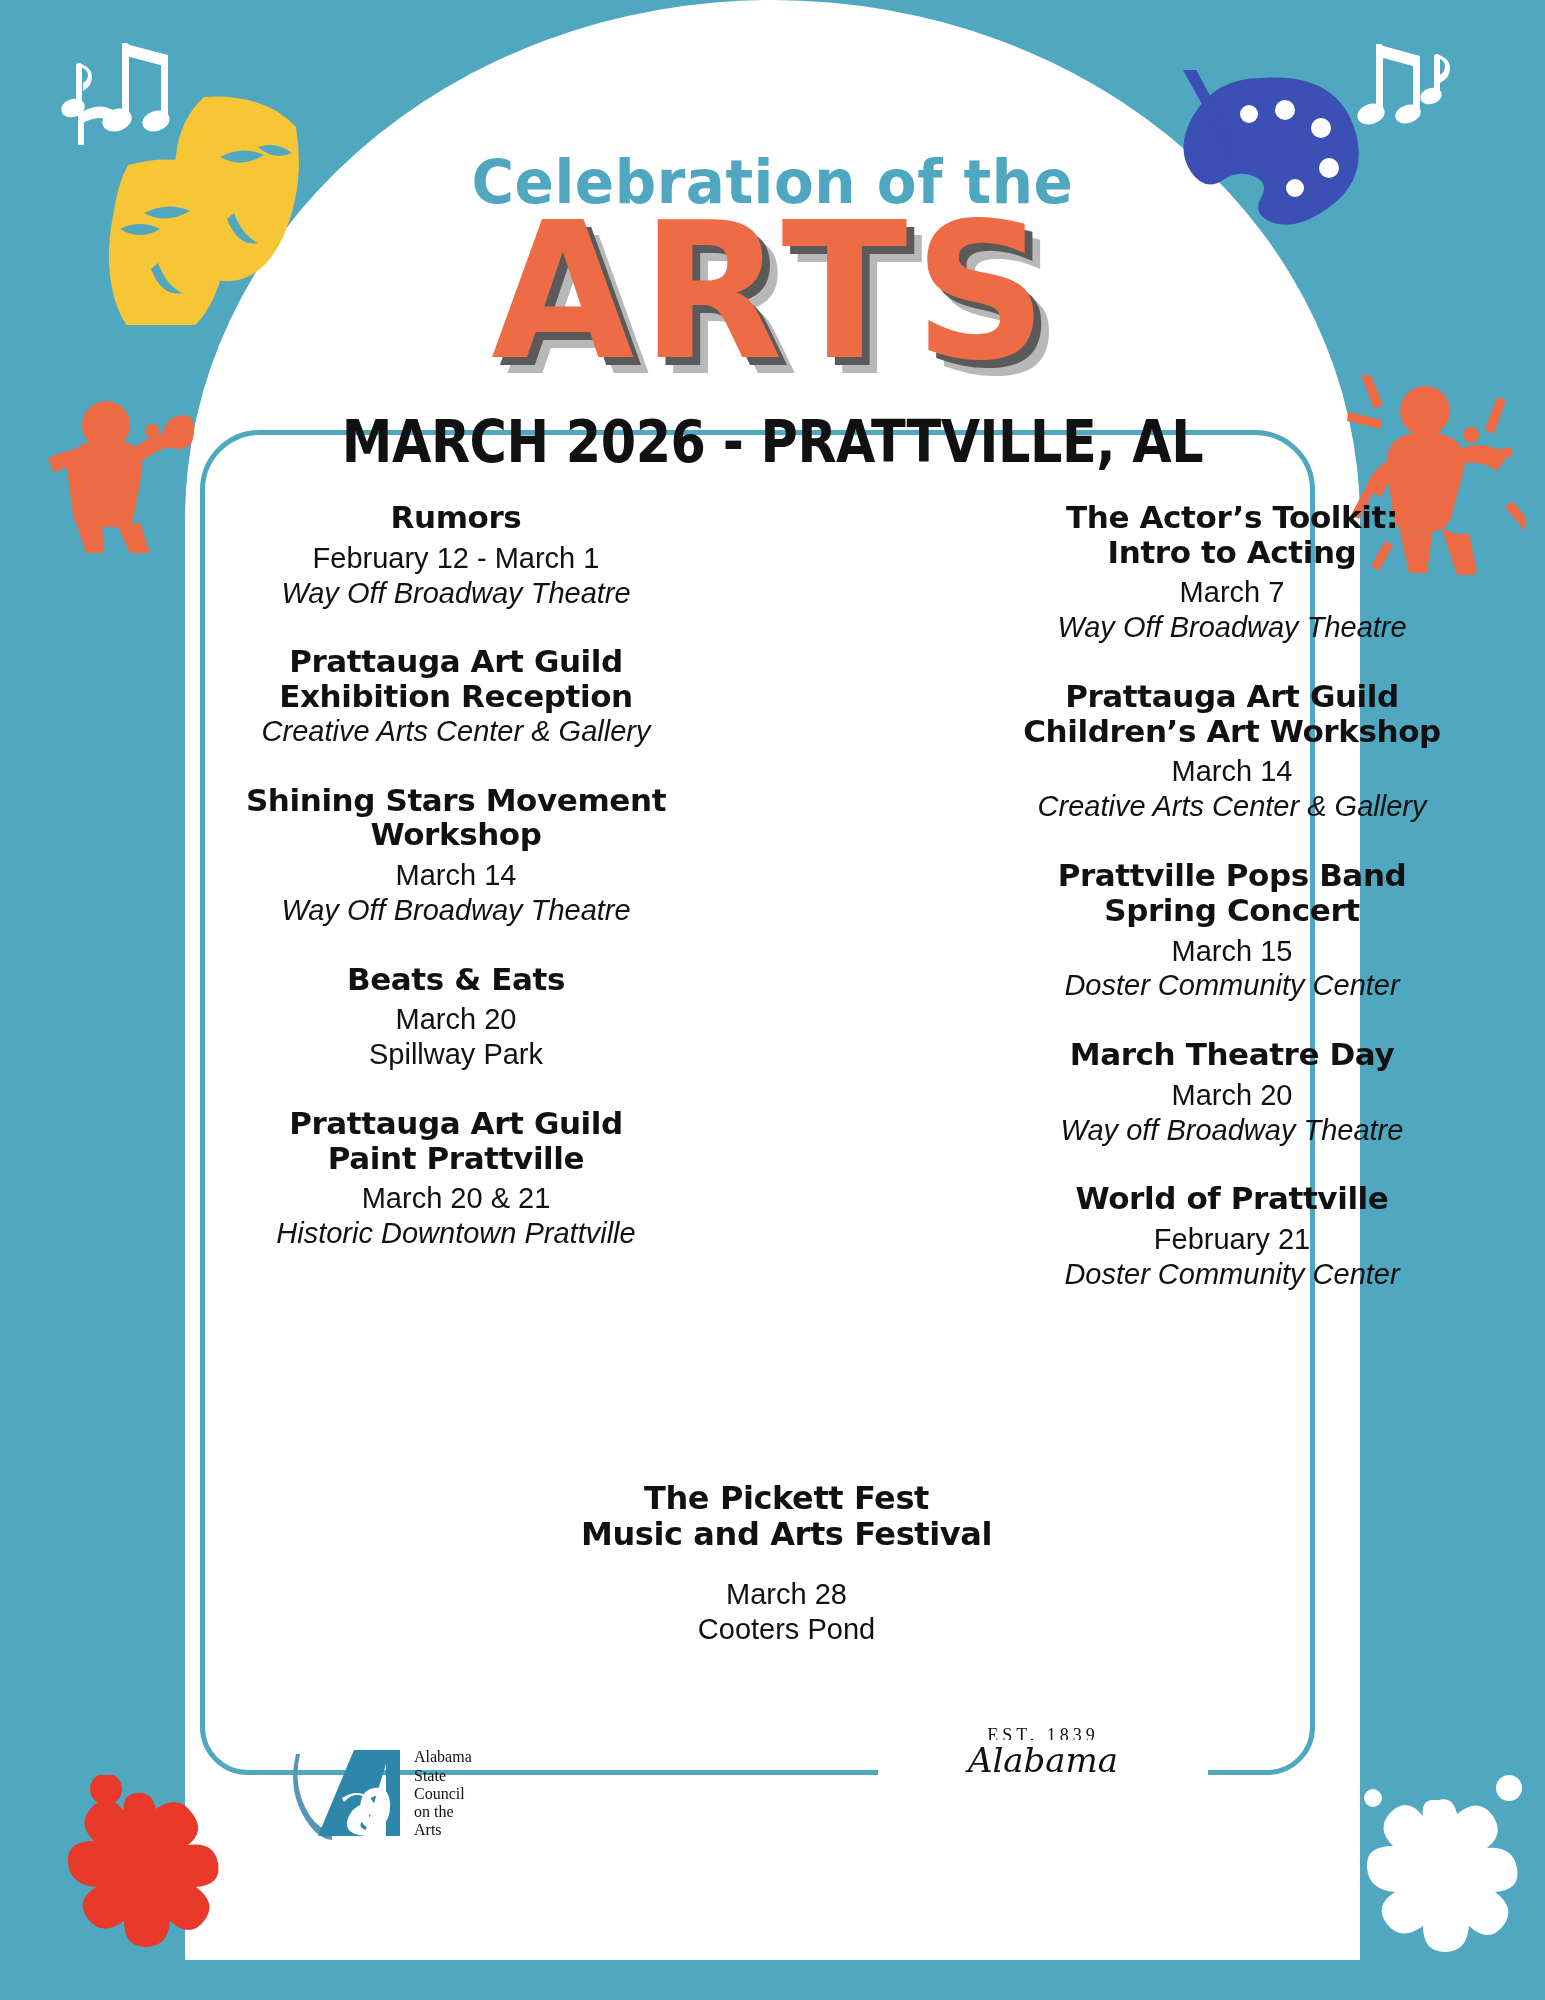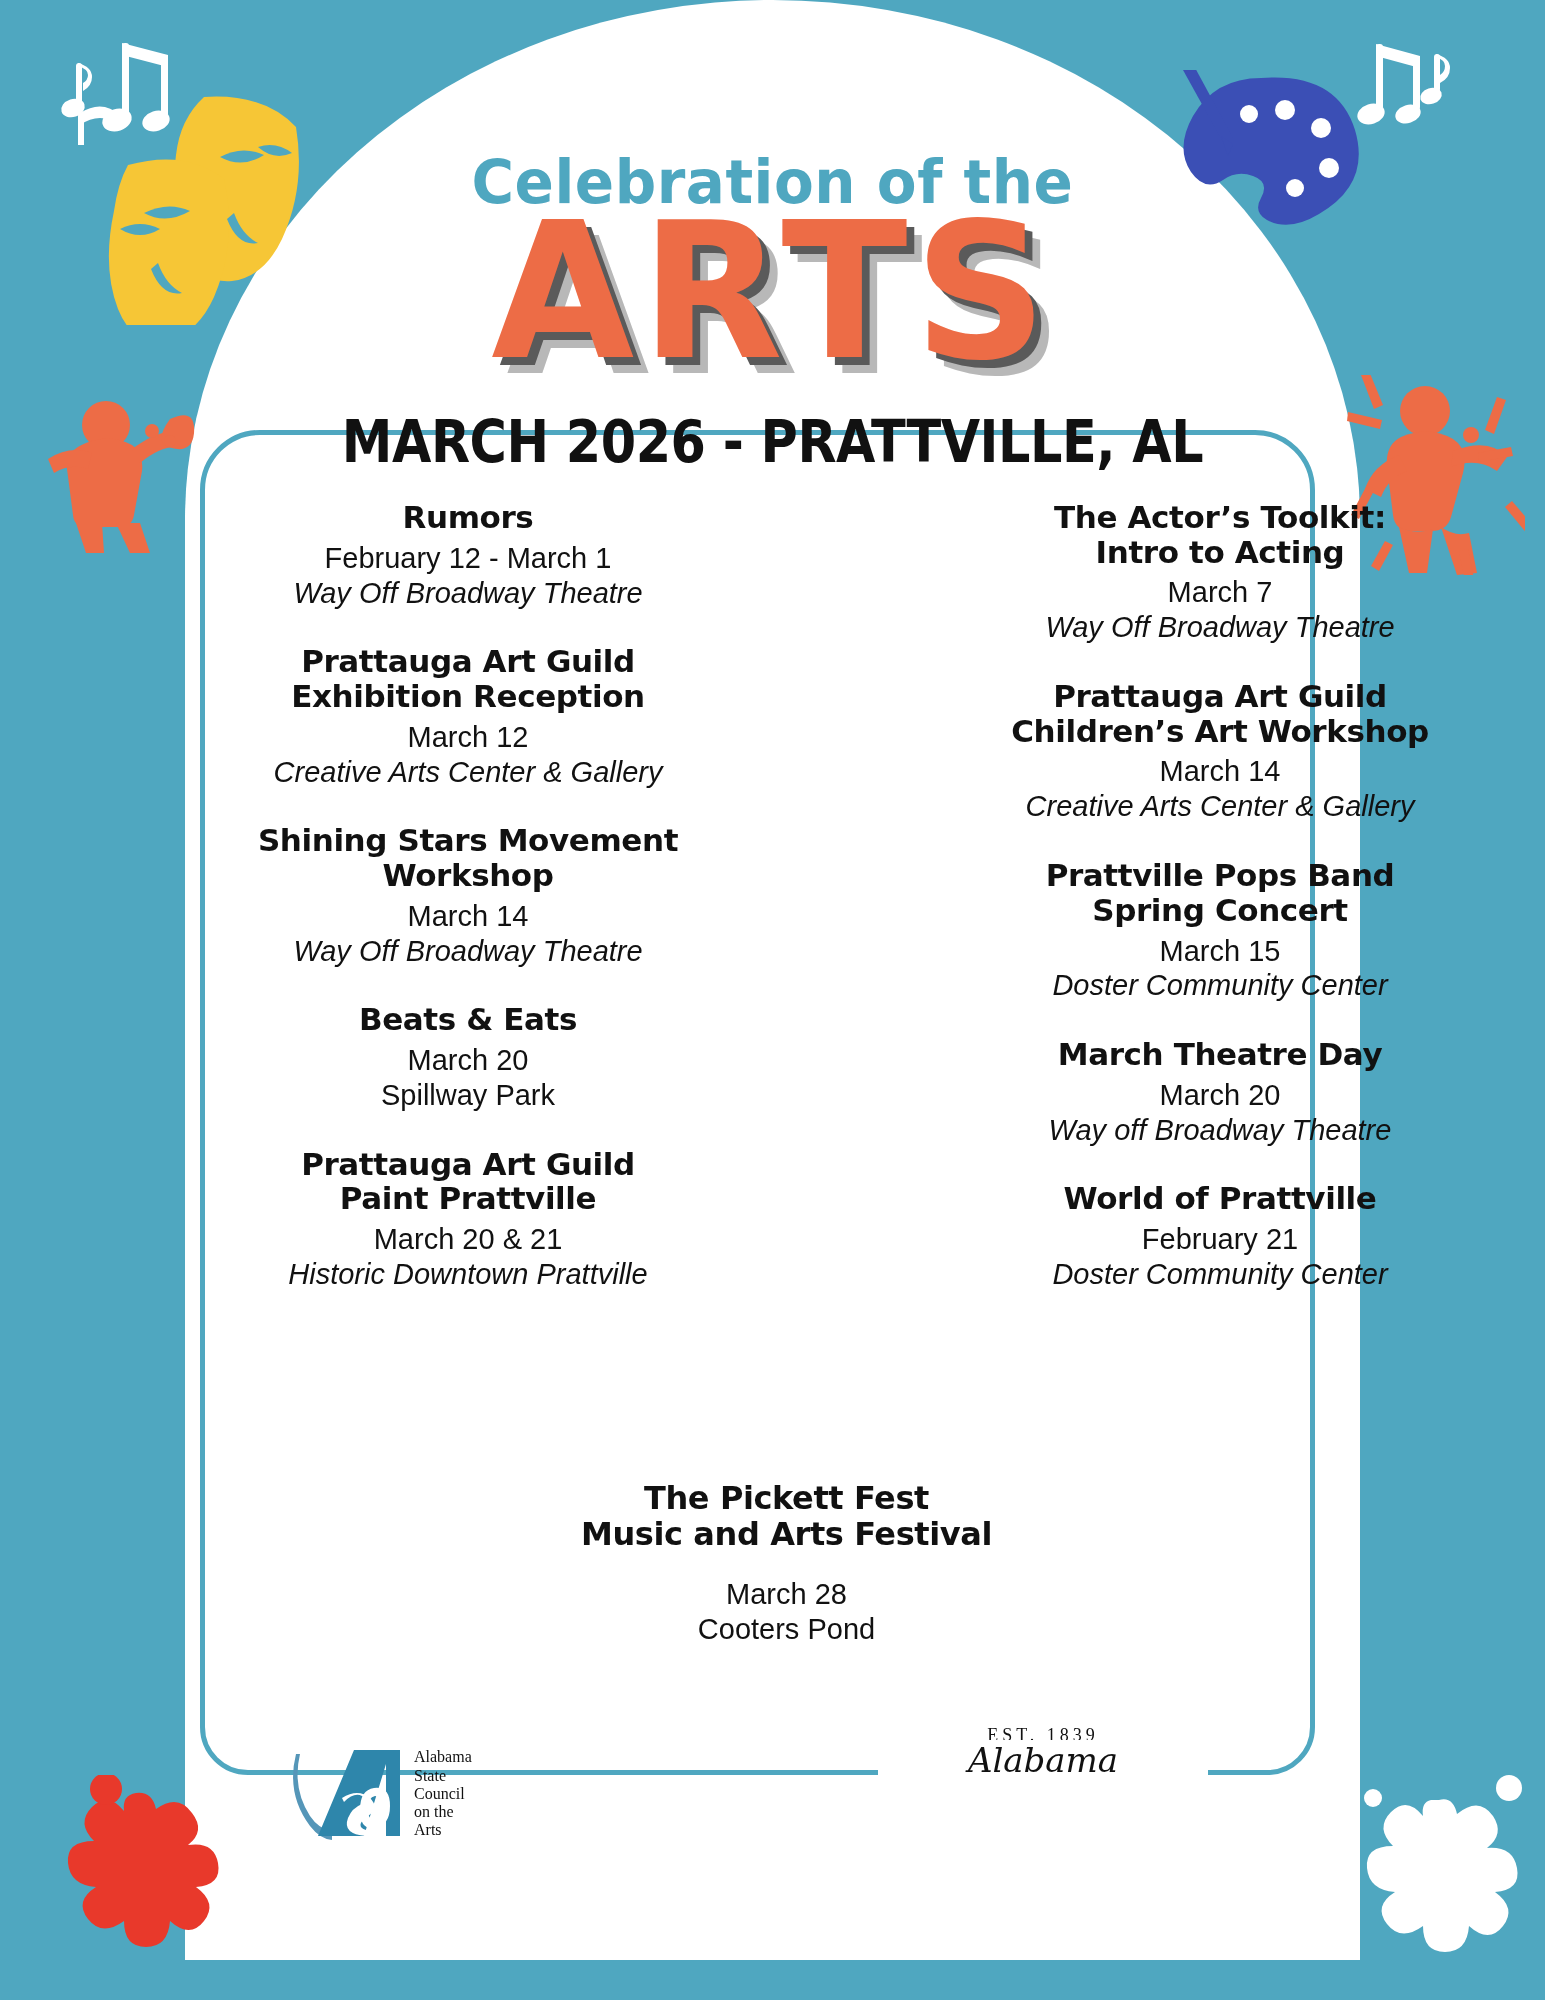--- a/index.html
+++ b/index.html
@@ -71,21 +71,21 @@
     background:transparent;
   }
 
   
   .columns {
     position:absolute;
     left:200px; top:500px; width:1285px;
     z-index:13;
     display:flex;
     justify-content:space-between;
-    padding:0 12px;
+    padding:0 0;
   }
   .col { width:500px; }
   .col-left { padding-left:12px; }
   .col-right { padding-right:6px; }
 
   .event { text-align:center; margin-bottom:34px; }
   .event .ename {
     font-size:31px;
     font-weight:bold;
     color:#111;
@@ -280,21 +280,20 @@
     <div class="col col-left">
 
       <div class="event">
         <div class="ename">Rumors</div>
         <div class="edate">February 12 - March 1</div>
         <div class="evenue">Way Off Broadway Theatre</div>
       </div>
 
       <div class="event">
         <div class="ename">Prattauga Art Guild<br>Exhibition Reception</div>
-        <div class="edate">March 12</div>
         <div class="evenue">Creative Arts Center &amp; Gallery</div>
       </div>
 
       <div class="event">
         <div class="ename">Shining Stars Movement<br>Workshop</div>
         <div class="edate">March 14</div>
         <div class="evenue">Way Off Broadway Theatre</div>
       </div>
 
       <div class="event">

